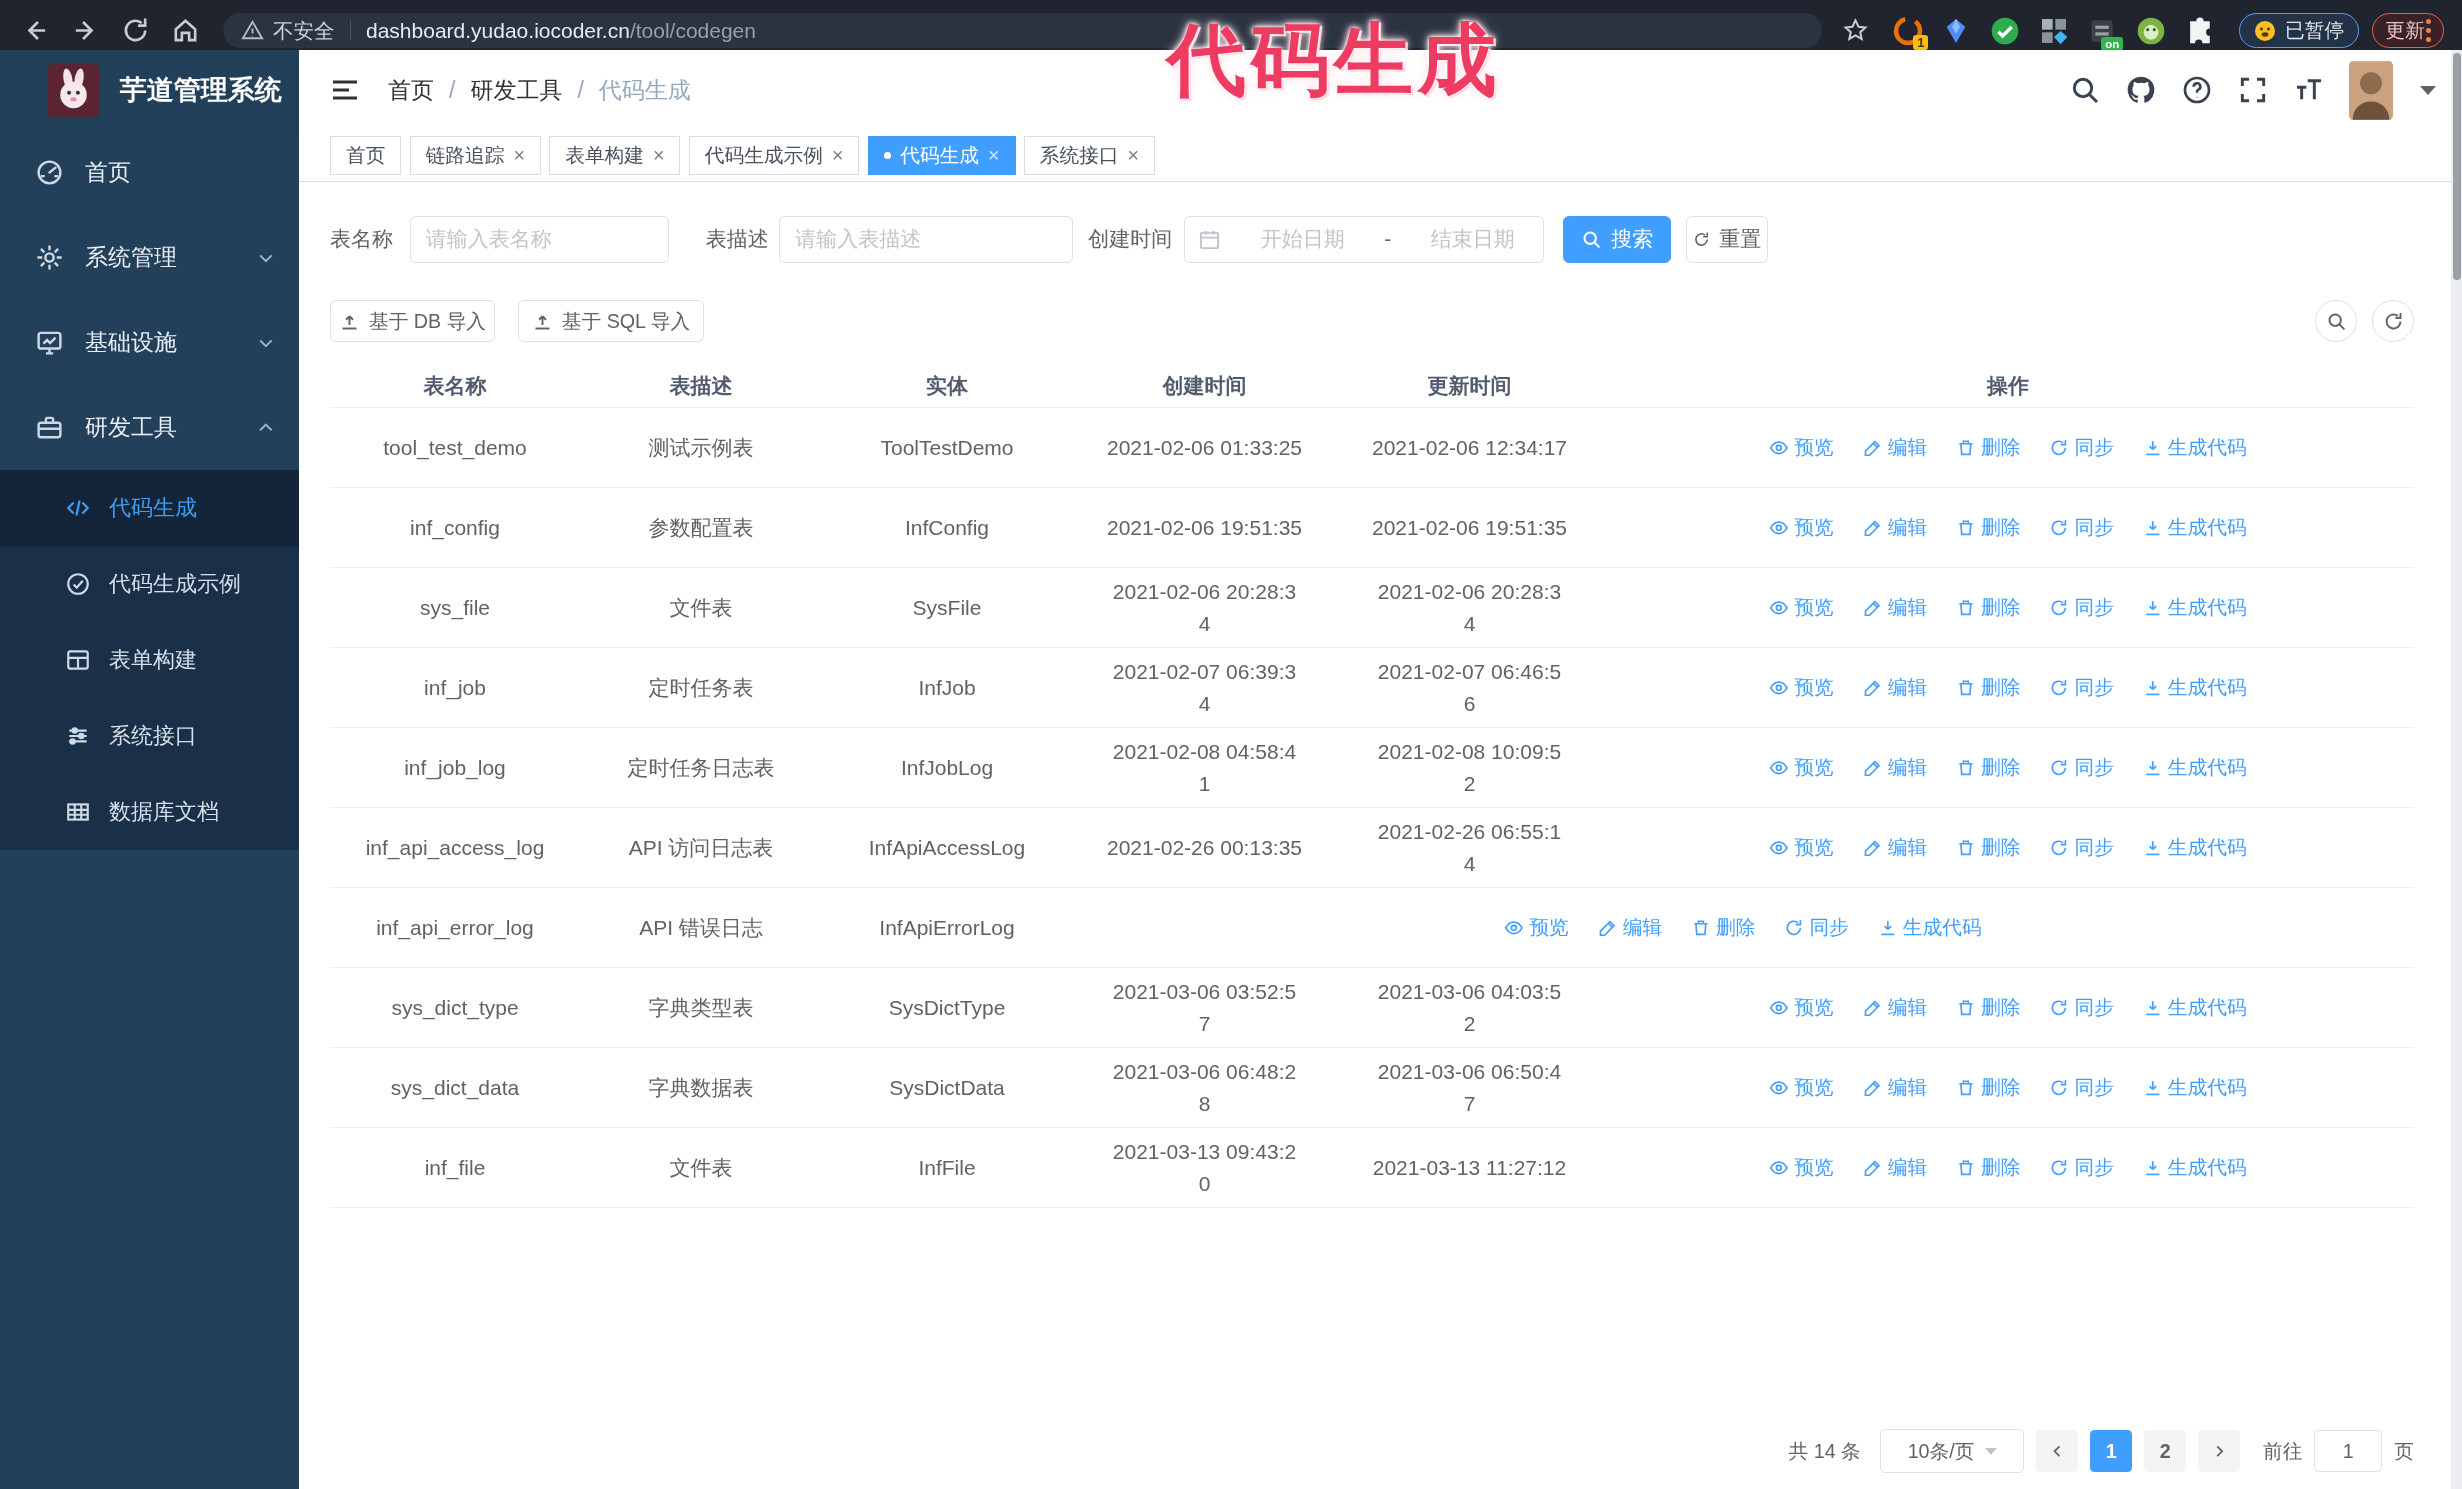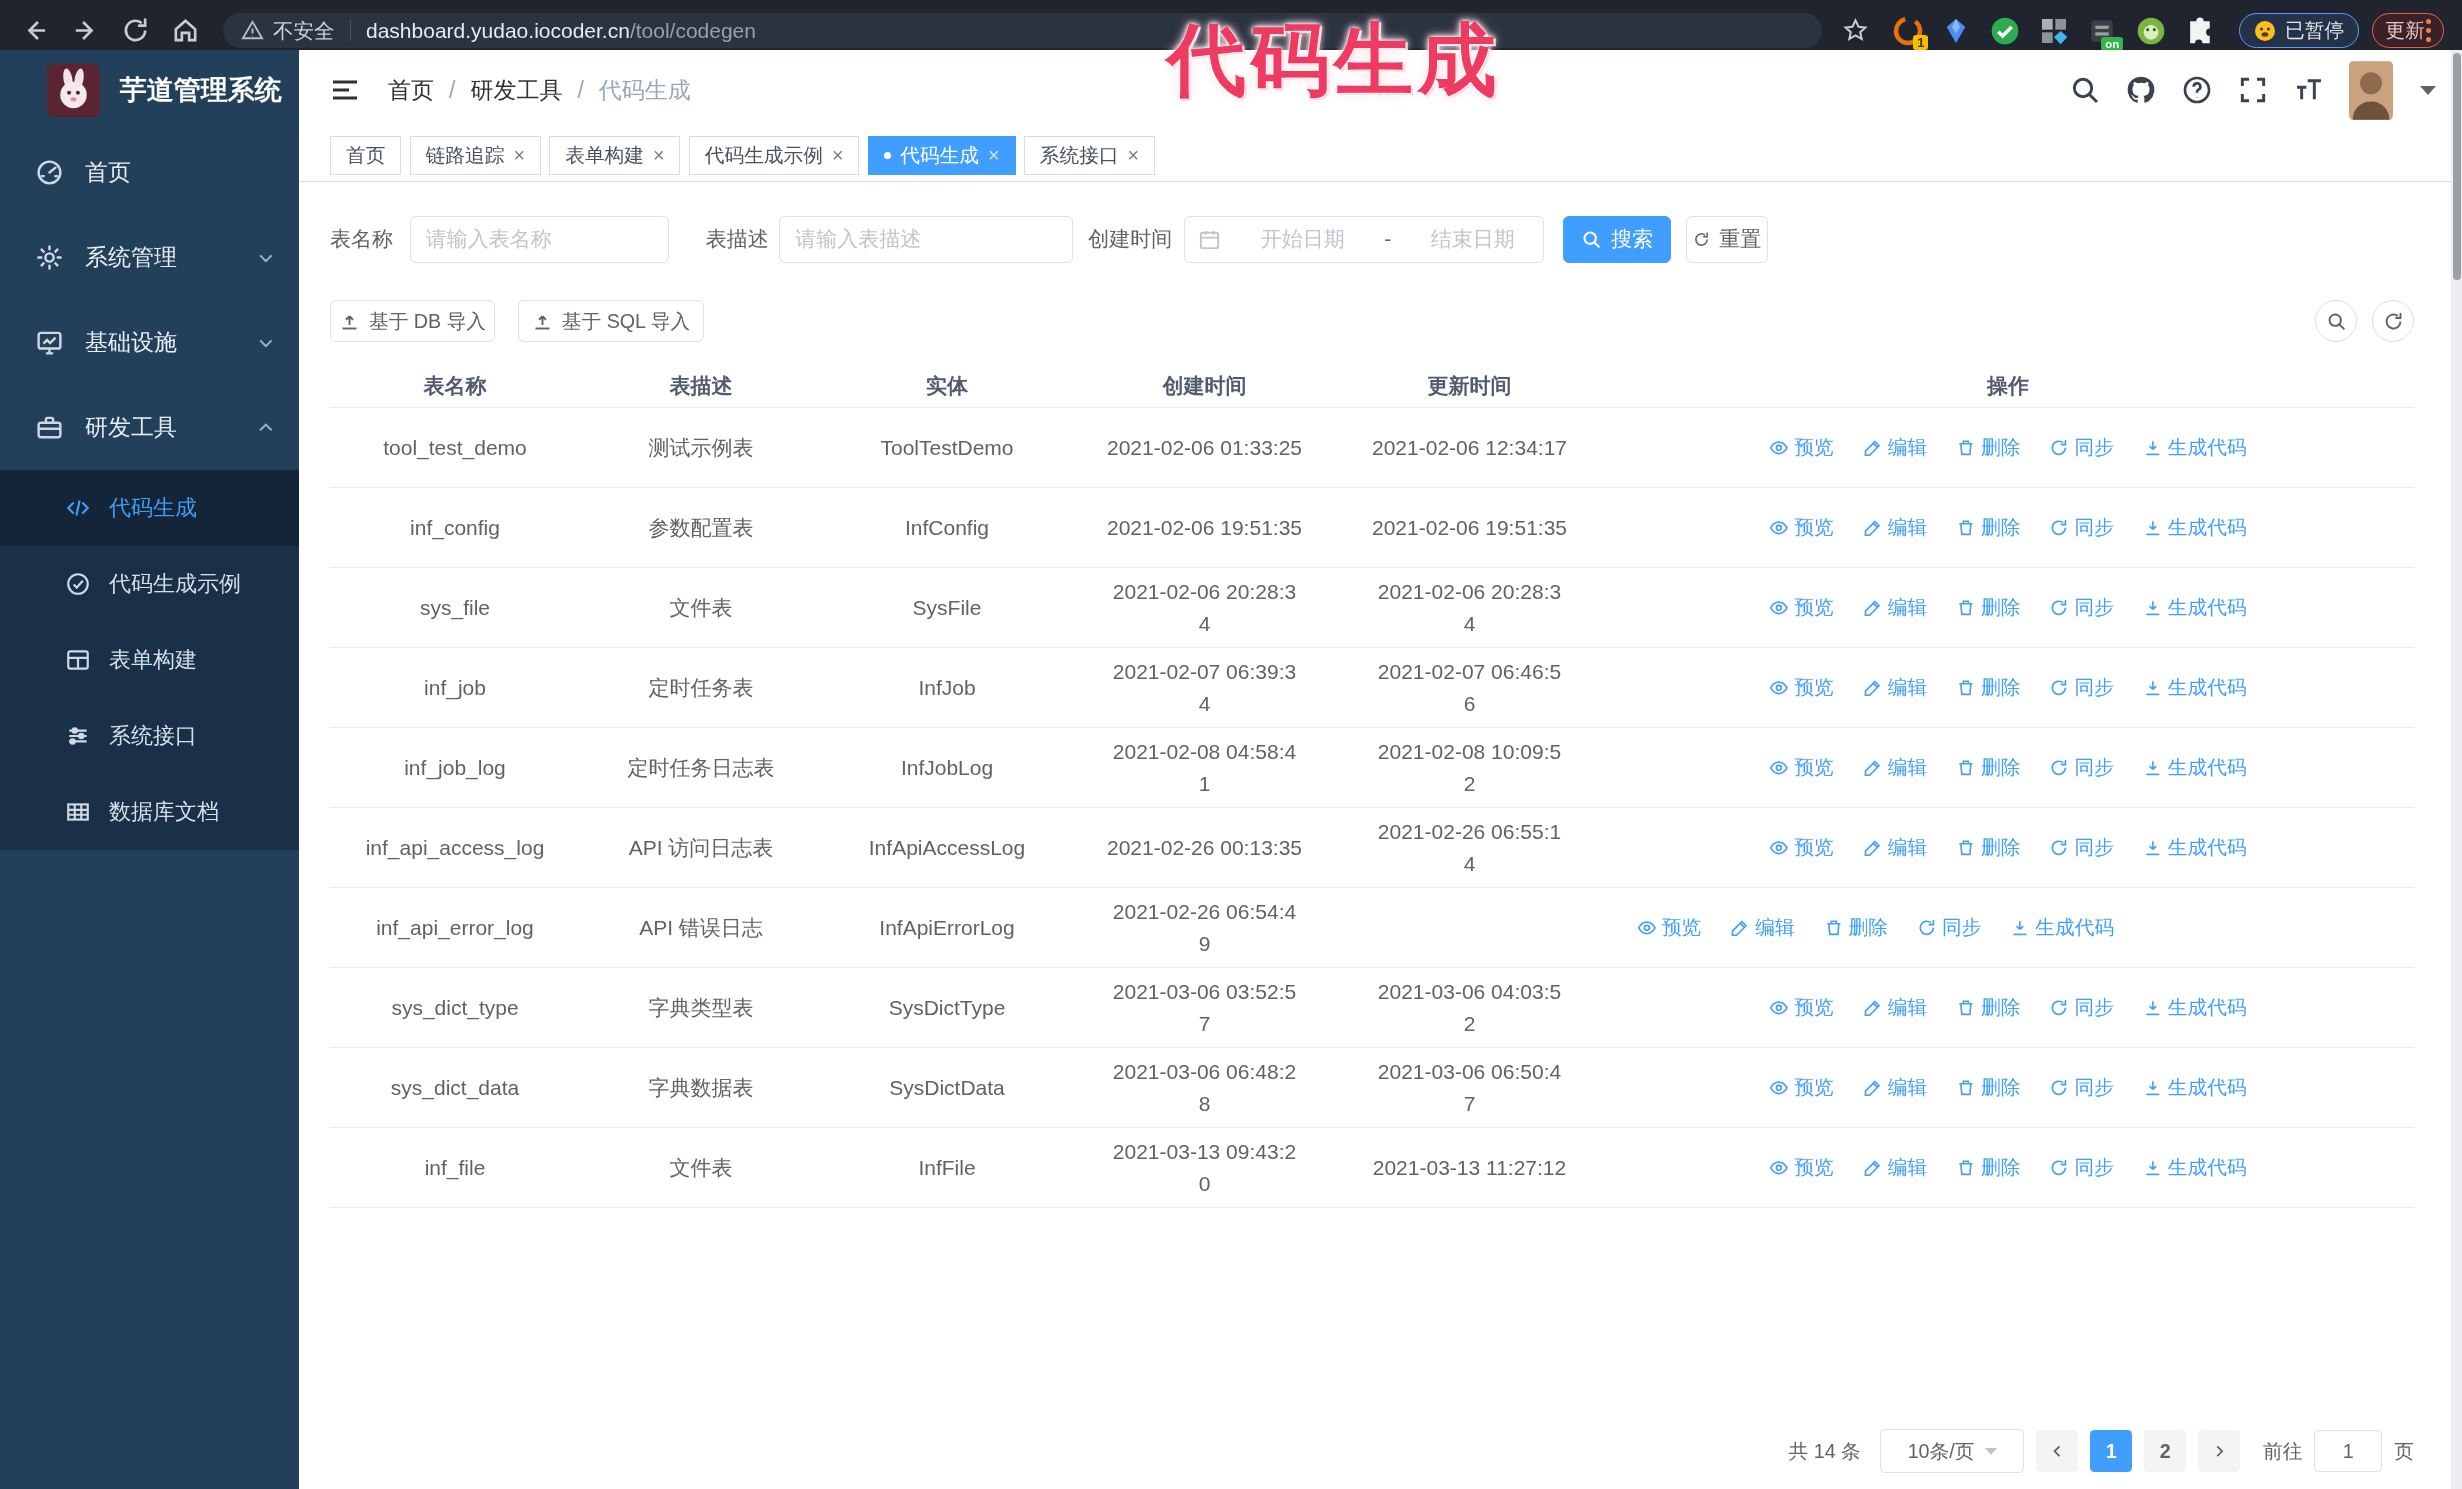--- a/index.html
+++ b/index.html
@@ -759,22 +759,20 @@
                 </svg>
                 <span>生成代码</span>
               </a>
             </div>
           </div>
 
           <div class="trow">
             <div class="td c-name">inf_api_error_log</div>
             <div class="td c-desc">API 错误日志</div>
             <div class="td c-entity">InfApiErrorLog</div>
-            <div class="td c-date">2021-02-26 06:54:4
-9</div>
             <div class="td c-actions">
               <a class="action-link">
                 <svg viewBox="0 0 24 24" fill="none" stroke="currentColor" stroke-width="2">
                   <path d="M2 12s4-7 10-7 10 7 10 7-4 7-10 7-10-7-10-7z"></path>
                   <circle cx="12" cy="12" r="3"></circle>
                 </svg>
                 <span>预览</span>
               </a>
               <a class="action-link">
                 <svg viewBox="0 0 24 24" fill="none" stroke="currentColor" stroke-width="2">

